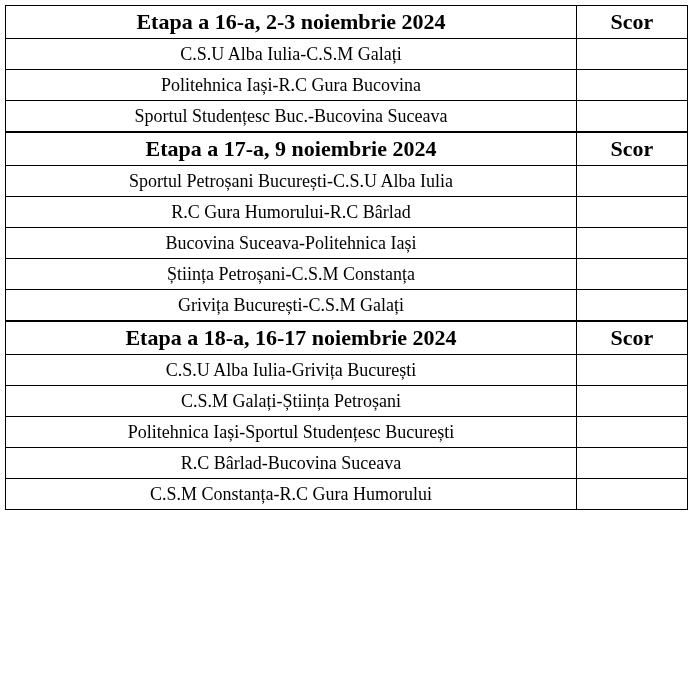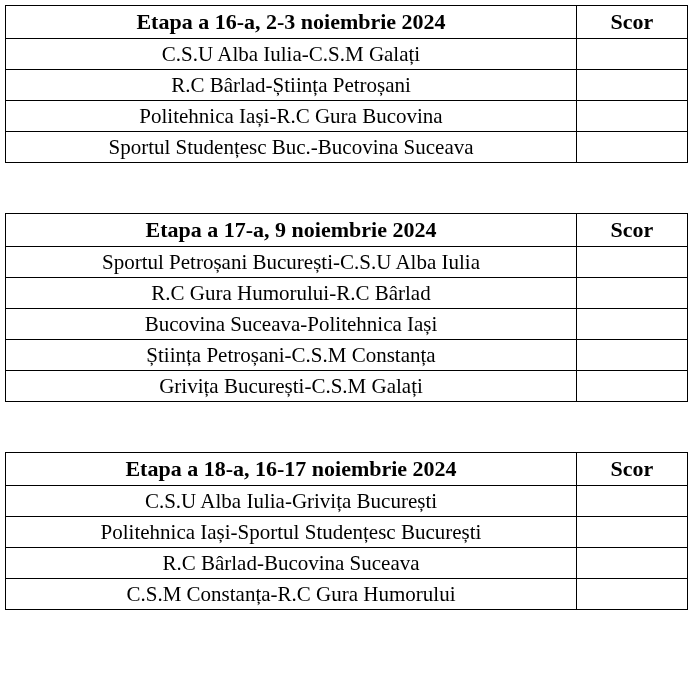--- a/index.html
+++ b/index.html
@@ -12,41 +12,40 @@
     height: 686px;
     font-family: "Liberation Serif", "DejaVu Serif", serif;
     color: #000000;
     box-sizing: border-box;
     padding: 5px 4px 0 5px;
   }
   table.fixture-table {
     border-collapse: collapse;
     width: 682px;
     table-layout: fixed;
-    margin-bottom: 50px;
   }
   table.fixture-table:last-child {
     margin-bottom: 0;
   }
   table.fixture-table th,
   table.fixture-table td {
     border: 1px solid #000000;
     text-align: center;
     vertical-align: middle;
     padding: 2px 4px;
     overflow: hidden;
     white-space: nowrap;
   }
   table.fixture-table th {
     font-weight: bold;
     font-size: 22px;
     height: 28px;
   }
   table.fixture-table td {
-    font-size: 21px;
+    font-size: 18px;
     height: 26px;
   }
   col.fixture-col { width: 571px; }
   col.score-col   { width: 111px; }
 </style>
 </head>
 <body>
 
 <table class="fixture-table">
   <colgroup>
@@ -55,24 +54,20 @@
     </colgroup>
   <thead>
     <tr>
       <th>Etapa a 16-a, 2-3 noiembrie 2024</th>
       <th>Scor</th>
     </tr>
   </thead>
   <tbody>
     <tr>
       <td>C.S.U Alba Iulia-C.S.M Galați</td>
-      <td></td>
-    </tr>
-    <tr>
-      <td>R.C Bârlad-Știința Petroșani</td>
       <td></td>
     </tr>
     <tr>
       <td>Politehnica Iași-R.C Gura Bucovina</td>
       <td></td>
     </tr>
     <tr>
       <td>Sportul Studențesc Buc.-Bucovina Suceava</td>
       <td></td>
     </tr>
@@ -124,20 +119,24 @@
       <th>Etapa a 18-a, 16-17 noiembrie 2024</th>
       <th>Scor</th>
     </tr>
   </thead>
   <tbody>
     <tr>
       <td>C.S.U Alba Iulia-Grivița București</td>
       <td></td>
     </tr>
     <tr>
+      <td>C.S.M Galați-Știința Petroșani</td>
+      <td></td>
+    </tr>
+    <tr>
       <td>Politehnica Iași-Sportul Studențesc București</td>
       <td></td>
     </tr>
     <tr>
       <td>R.C Bârlad-Bucovina Suceava</td>
       <td></td>
     </tr>
     <tr>
       <td>C.S.M Constanța-R.C Gura Humorului</td>
       <td></td>

